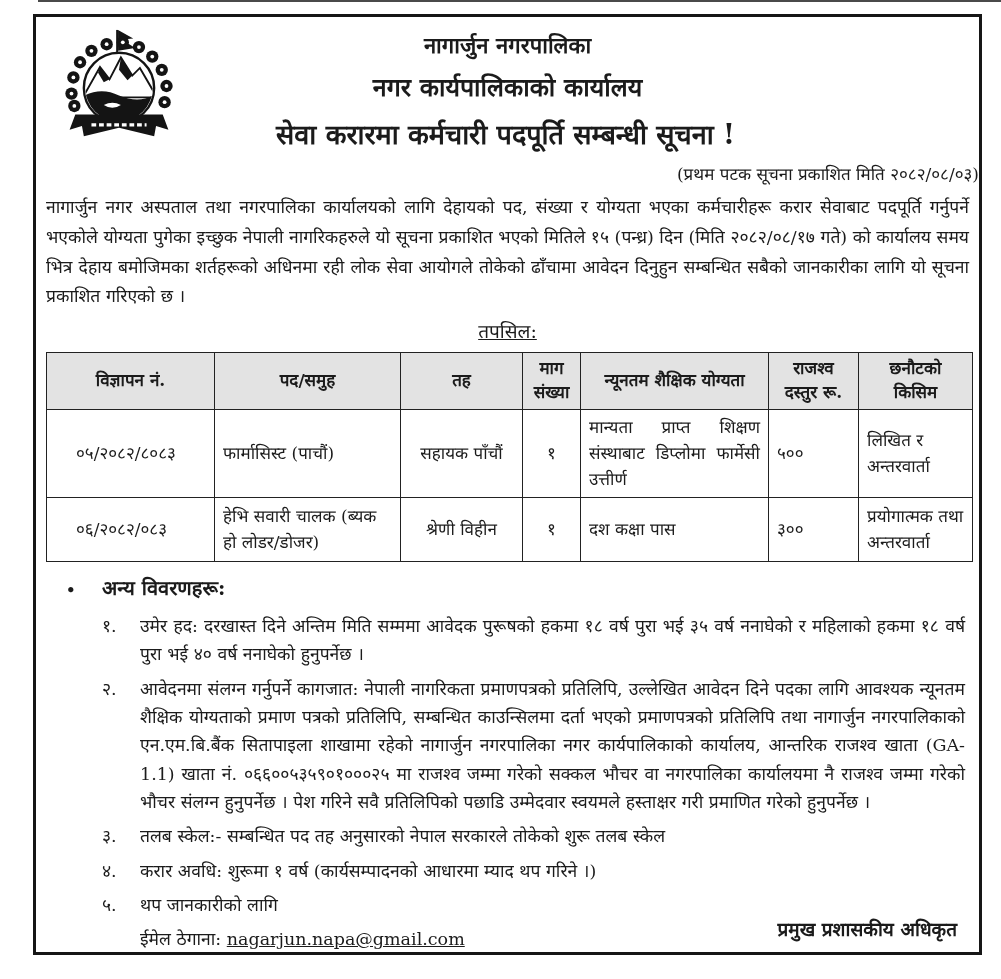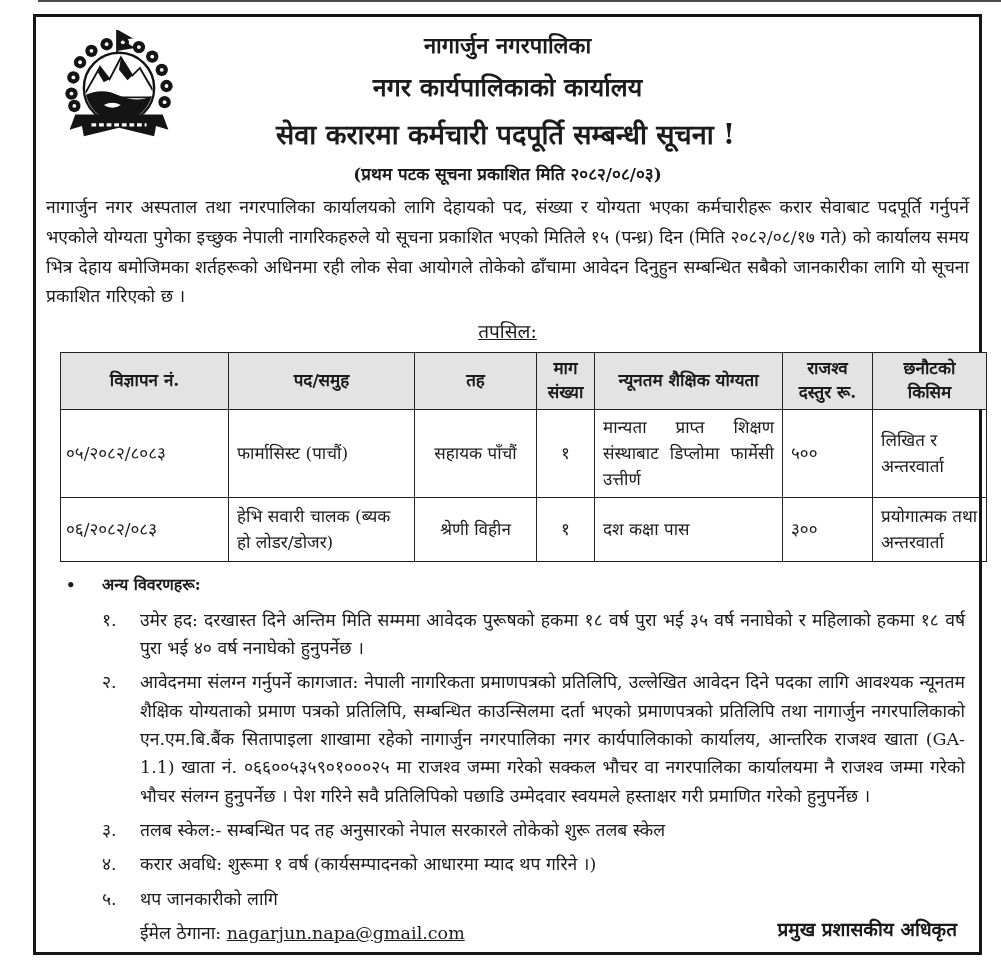--- a/index.html
+++ b/index.html
@@ -12,35 +12,35 @@
   .sheet{
     position:absolute;left:33px;top:14px;width:949px;height:941px;
     border:3px solid #161616;box-sizing:border-box;background:#fff;
   }
   .logo{position:absolute;left:24px;top:12px;width:118px;height:114px;}
   .doc-header{text-align:center;padding-top:12px;}
   .org-name{font-size:22px;font-weight:bold;margin:0 0 10px 0;}
   .office{font-size:25px;font-weight:bold;margin:0 0 12px 0;}
   .address{font-size:20px;font-weight:bold;margin:0 0 13px 0;}
   .notice-title{font-size:27px;font-weight:bold;margin:0 4px 10px 0;}
-  .publish-line{font-size:17px;font-weight:bold;margin:0 0 8px 0;}
+  .publish-line{font-size:17px;font-weight:normal;margin:0 0 8px 0;text-align:right;}
   .content{padding:0 8px;}
   .intro{font-size:17.5px;line-height:1.7;text-align:justify;margin:4px 2px 6px 2px;}
   .tbl-caption{font-size:19px;font-weight:normal;text-decoration:underline;text-align:center;margin:4px 0 8px 0;}
-  table.ad-table{border-collapse:collapse;margin-left:16px;width:926px;table-layout:fixed;font-size:17px;}
+  table.ad-table{border-collapse:collapse;margin-left:2px;width:926px;table-layout:fixed;font-size:17px;}
   table.ad-table th,table.ad-table td{border:1.6px solid #222;vertical-align:middle;padding:4px 8px;box-sizing:border-box;}
   table.ad-table th{background:#e3e3e3;font-weight:bold;text-align:center;height:56px;font-size:17px;line-height:1.4;}
   table.ad-table td{line-height:1.55;}
-  table.ad-table td:nth-child(1){text-align:left;padding-left:5px;}
+  table.ad-table td:nth-child(1){text-align:left;padding-left:29px;}
   table.ad-table td:nth-child(3),table.ad-table td:nth-child(4){text-align:center;}
   table.ad-table td:nth-child(5){text-align:justify;}
   table.ad-table tbody tr:nth-child(1) td{height:80px;}
   table.ad-table tbody tr:nth-child(2) td{height:64px;}
   .details{margin-top:10px;font-size:17.5px;line-height:1.62;}
-  .details-heading{display:flex;align-items:baseline;font-weight:bold;font-size:16px;margin:2px 0 8px 22px;}
+  .details-heading{display:flex;align-items:baseline;font-weight:bold;font-size:20px;margin:2px 0 8px 22px;}
   .details-heading .bullet{width:36px;font-size:15px;}
   .details-heading .bullet::before{content:"•";}
   .details-list{margin-left:58px;margin-right:6px;}
   .item{display:flex;margin-bottom:6px;}
   .item .num{width:38px;flex-shrink:0;}
   .item .txt{flex:1;text-align:justify;}
   .sub-line{margin-left:96px;margin-bottom:6px;}
   .email-link{text-decoration:underline;font-family:"DejaVu Serif","Liberation Serif",serif;color:#1b1b1b;cursor:pointer;}
   .signature{position:absolute;right:22px;bottom:10px;font-weight:bold;font-size:19px;text-align:right;}
 </style>

